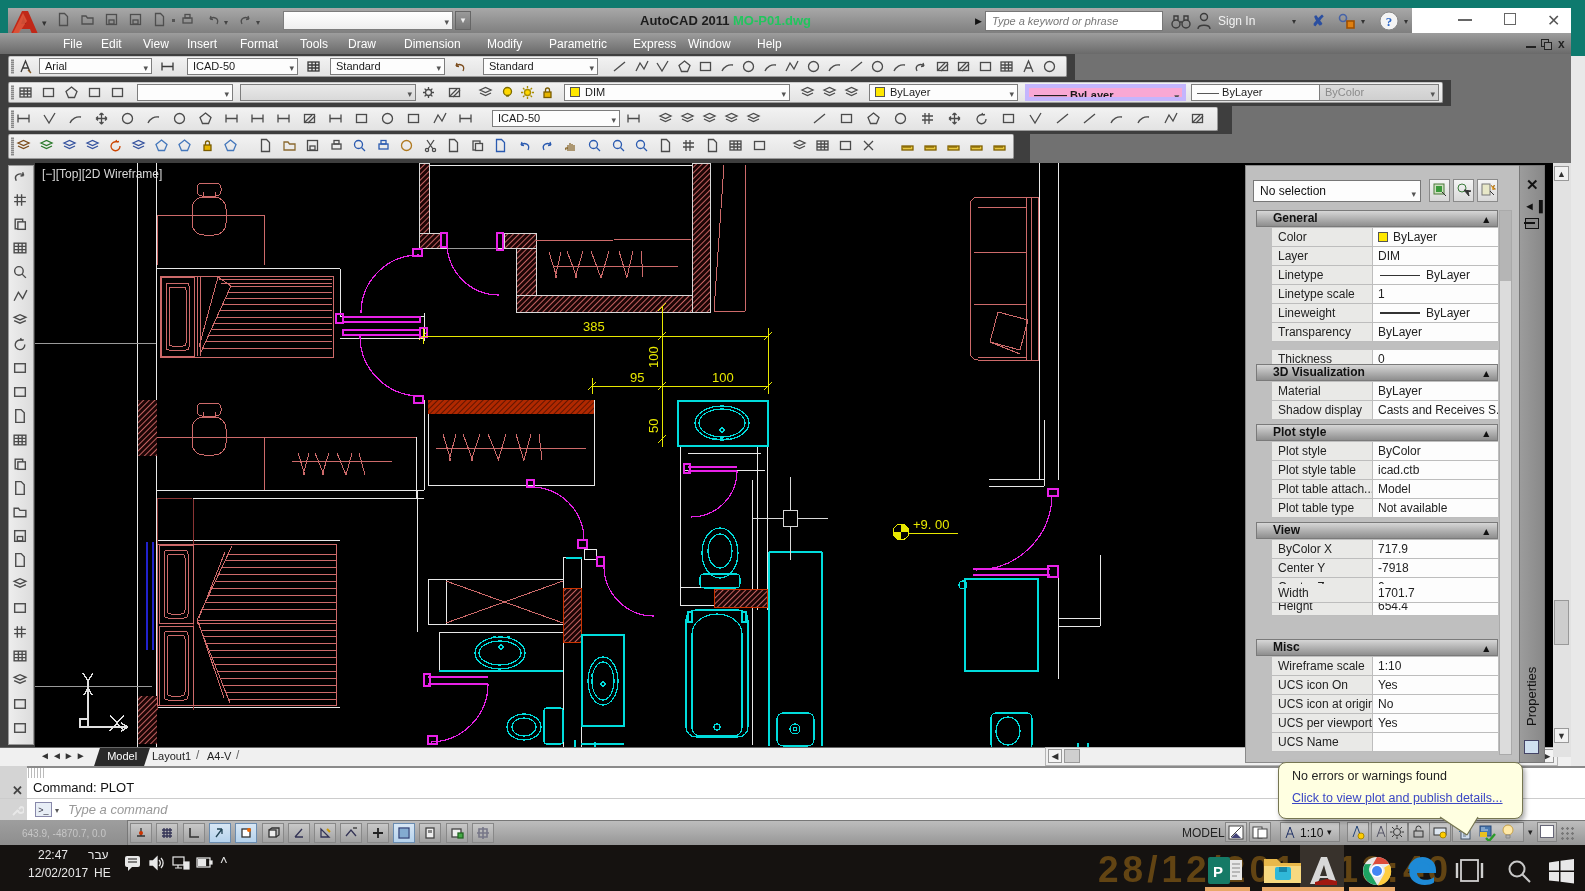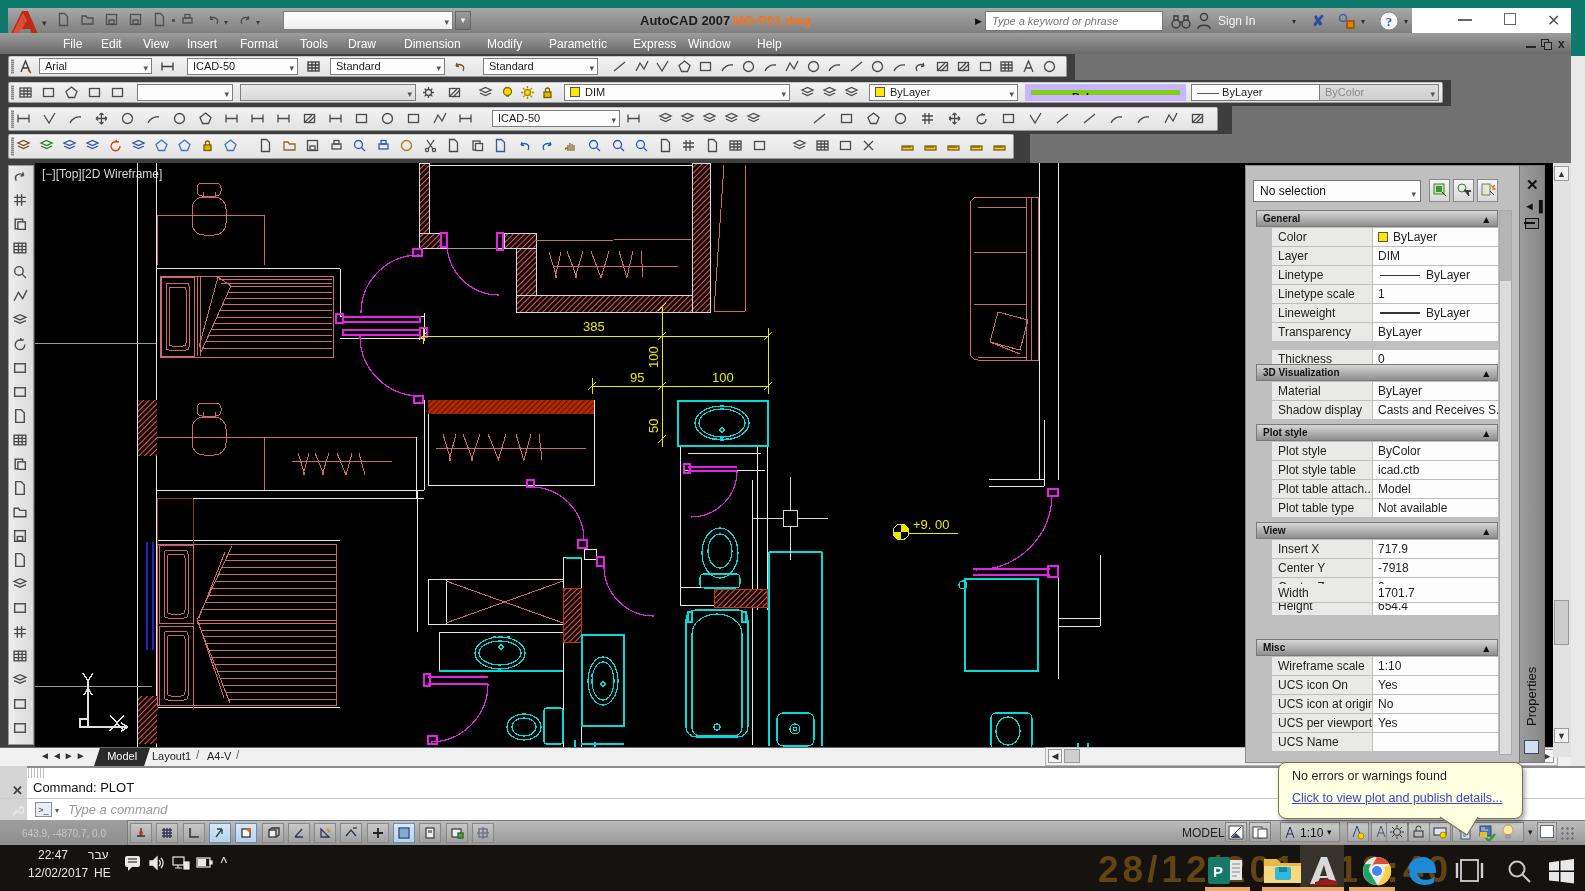--- a/index.html
+++ b/index.html
@@ -1,16 +1,16 @@
 <!DOCTYPE html>
 <html><head><meta charset="utf-8"><style>
 *{margin:0;padding:0;box-sizing:border-box}
 body{font-family:"Liberation Sans",sans-serif;width:1585px;height:891px;position:relative;overflow:hidden;background:#000}
 .abs{position:absolute}
-.phead{position:absolute;left:1256px;width:242px;height:17px;background:linear-gradient(#d6d6d6,#8e8e8e);border:1px solid #7a7a7a;font-size:10px;font-weight:bold;color:#111;line-height:15px;padding-left:6px}
+.phead{position:absolute;left:1256px;width:242px;height:17px;background:linear-gradient(#d6d6d6,#8e8e8e);border:1px solid #7a7a7a;font-size:12px;font-weight:bold;color:#111;line-height:15px;padding-left:16px}
 .phead:after{content:"\25B4";position:absolute;right:8px;top:1px;font-size:11px;color:#111}
 .prow{position:absolute;left:1272px;width:226px;height:19px;font-size:12px;color:#222;line-height:18px}
 .plab{position:absolute;left:0;top:0;width:101px;height:19px;background:#e9e9e7;border-bottom:1px solid #bdbdbd;border-right:1px solid #bdbdbd;padding-left:6px;white-space:nowrap;overflow:hidden}
 .pval{position:absolute;left:101px;top:0;width:125px;height:19px;background:#fdfdfd;border-bottom:1px solid #bdbdbd;padding-left:5px;white-space:nowrap;overflow:hidden}
 </style></head><body>
 <div class="abs" style="left:0;top:0;width:1585px;height:8px;background:#0e7a6e"></div>
 <div class="abs" style="left:1571px;top:0;width:14px;height:56px;background:#0e7a6e"></div>
 <div class="abs" style="left:1571px;top:56px;width:14px;height:789px;background:#e9e9e9"></div>
 <div class="abs" style="left:0;top:8px;width:1571px;height:25px;background:linear-gradient(#a8a8a8,#7f7f7f)"></div>
 <div class="abs" style="left:1412px;top:8px;width:159px;height:25px;background:#fff"></div>
@@ -51,22 +51,22 @@
   </svg>
 <div class="abs" style="left:224px;top:18px;font-size:8px;color:#444">▾</div>
 <svg style="position:absolute;left:238px;top:12px" width="15" height="15" viewBox="0 0 15 15" fill="none" stroke="#4f4f4f" stroke-width="1.3">
     <path d="M4 12c-3-6 4-8 7-5m0 0l-1-3m1 3l-3 .5"></path>
   </svg>
 <div class="abs" style="left:256px;top:18px;font-size:8px;color:#444">▾</div>
 <div style="position:absolute;left:283px;top:11px;width:170px;height:19px;background:linear-gradient(#fff,#eee);border:1px solid #7d7d7d;font-size:11px;color:#1a1a1a;font-weight:normal;line-height:17px;padding-left:5px;white-space:nowrap;overflow:hidden">
     <span style="position:absolute;right:3px;top:2px;color:#555;font-size:9px">▾</span>
   </div>
 <div class="abs" style="left:455px;top:11px;width:16px;height:19px;background:linear-gradient(#9a9a9a,#777);border:1px solid #666;color:#eee;font-size:9px;text-align:center;line-height:17px">▾</div>
-<div class="abs" style="left:640px;top:13px;font-size:13px;font-weight:bold;color:#1c1c1c">AutoCAD 2007</div>
-<div class="abs" style="left:733px;top:13px;font-size:13px;color:#f97316;font-weight:bold">MO-P01.dwg</div>
+<div class="abs" style="left:640px;top:13px;font-size:13px;font-weight:bold;color:#1c1c1c">AutoCAD 2011</div>
+<div class="abs" style="left:733px;top:13px;font-size:13px;color:#22c55e;font-weight:bold">MO-P01.dwg</div>
 <div class="abs" style="left:975px;top:16px;color:#111;font-size:9px">▶</div>
 <div class="abs" style="left:985px;top:11px;width:178px;height:20px;background:#fff;border:1px solid #777;font-size:11px;font-style:italic;color:#777;line-height:18px;padding-left:6px">Type a keyword or phrase</div>
 <svg class="abs" style="left:1170px;top:12px" width="22" height="18" viewBox="0 0 22 18" fill="none" stroke="#3c3c3c" stroke-width="1.4">
     <circle cx="6" cy="12" r="4"></circle>
     <circle cx="16" cy="12" r="4"></circle>
     <path d="M4 8V4h4v4M14 8V4h4v4M10 10h2"></path>
   </svg>
 <svg class="abs" style="left:1196px;top:11px" width="16" height="20" viewBox="0 0 16 20" fill="none" stroke="#3c3c3c" stroke-width="1.4">
     <circle cx="8" cy="6" r="3.5"></circle>
     <path d="M2 18c0-5 12-5 12 0"></path>
@@ -250,21 +250,21 @@
   </svg>
 <svg style="position:absolute;left:822px;top:85px" width="15" height="15" viewBox="0 0 15 15" fill="none" stroke="#4b4b4b" stroke-width="1.3">
     <path d="M2 5l5.5-2.5L13 5 7.5 7.5Z"></path>
     <path d="M2 8l5.5 2.5L13 8" fill="none"></path>
   </svg>
 <svg style="position:absolute;left:844px;top:85px" width="15" height="15" viewBox="0 0 15 15" fill="none" stroke="#4b4b4b" stroke-width="1.3">
     <path d="M2 5l5.5-2.5L13 5 7.5 7.5Z"></path>
     <path d="M2 8l5.5 2.5L13 8" fill="none"></path>
   </svg>
 <div style="position:absolute;left:869px;top:84px;width:149px;height:17px;background:#fdfdfd;border:1px solid #7d7d7d;font-size:11px;color:#1a1a1a;font-weight:normal;line-height:15px;padding-left:5px;white-space:nowrap;overflow:hidden"><span style="display:inline-block;width:10px;height:10px;background:#ffe800;border:1px solid #555;margin-right:5px;vertical-align:-1px"></span>ByLayer<span style="position:absolute;right:3px;top:2px;color:#555;font-size:9px">▾</span></div>
-<div style="position:absolute;left:1025px;top:84px;width:161px;height:17px;background:#84cc16;border:6px solid #c4b5fd;font-size:11px;color:#1a1a1a;font-weight:bold;line-height:15px;padding-left:5px;white-space:nowrap;overflow:hidden">——— ByLayer<span style="position:absolute;right:3px;top:2px;color:#555;font-size:9px">▾</span></div>
+<div style="position:absolute;left:1025px;top:84px;width:161px;height:17px;background:#f9a8d4;border:4px solid #c4b5fd;font-size:11px;color:#1a1a1a;font-weight:bold;line-height:15px;padding-left:5px;white-space:nowrap;overflow:hidden">——— ByLayer<span style="position:absolute;right:3px;top:2px;color:#555;font-size:9px">▾</span></div>
 <div style="position:absolute;left:1191px;top:84px;width:145px;height:17px;background:#fdfdfd;border:1px solid #7d7d7d;font-size:11px;color:#1a1a1a;font-weight:normal;line-height:15px;padding-left:5px;white-space:nowrap;overflow:hidden">—— ByLayer<span style="position:absolute;right:3px;top:2px;color:#555;font-size:9px">▾</span></div>
 <div style="position:absolute;left:1319px;top:84px;width:120px;height:17px;background:linear-gradient(#dcdcdc,#cfcfcf);border:1px solid #7d7d7d;font-size:11px;color:#8a8a8a;font-weight:normal;line-height:15px;padding-left:5px;white-space:nowrap;overflow:hidden">ByColor<span style="position:absolute;right:3px;top:2px;color:#555;font-size:9px">▾</span></div>
 <div style="position:absolute;left:8px;top:107px;width:1210px;height:24px;background:linear-gradient(#f2f2f2,#e3e3e3);border:1px solid #9a9a9a;border-top-color:#c8c8c8;border-radius:2px"></div>
 <div style="position:absolute;left:11px;top:110px;width:3px;height:18px;background:repeating-linear-gradient(#bbb 0 1px,#888 1px 2px)"></div>
 <svg style="position:absolute;left:16px;top:111px" width="15" height="15" viewBox="0 0 15 15" fill="none" stroke="#4b4b4b" stroke-width="1.3">
     <path d="M2 3.5v8M13 3.5v8M2 7.5h11"></path>
   </svg>
 <svg style="position:absolute;left:42px;top:111px" width="15" height="15" viewBox="0 0 15 15" fill="none" stroke="#4b4b4b" stroke-width="1.3">
     <path d="M2 4l5 8 6-10"></path>
   </svg>
@@ -1149,21 +1149,21 @@
 <div class="prow" style="top:480px">
     <div class="plab">Plot table attach...</div>
     <div class="pval">Model</div>
   </div>
 <div class="prow" style="top:499px">
     <div class="plab">Plot table type</div>
     <div class="pval">Not available</div>
   </div>
 <div class="phead" style="top:522px">View</div>
 <div class="prow" style="top:540px">
-    <div class="plab">Insert X</div>
+    <div class="plab">ByColor X</div>
     <div class="pval">717.9</div>
   </div>
 <div class="prow" style="top:559px">
     <div class="plab">Center Y</div>
     <div class="pval">-7918</div>
   </div>
 <div class="prow" style="top:578px">
     <div class="plab">Center Z</div>
     <div class="pval">0</div>
   </div>

